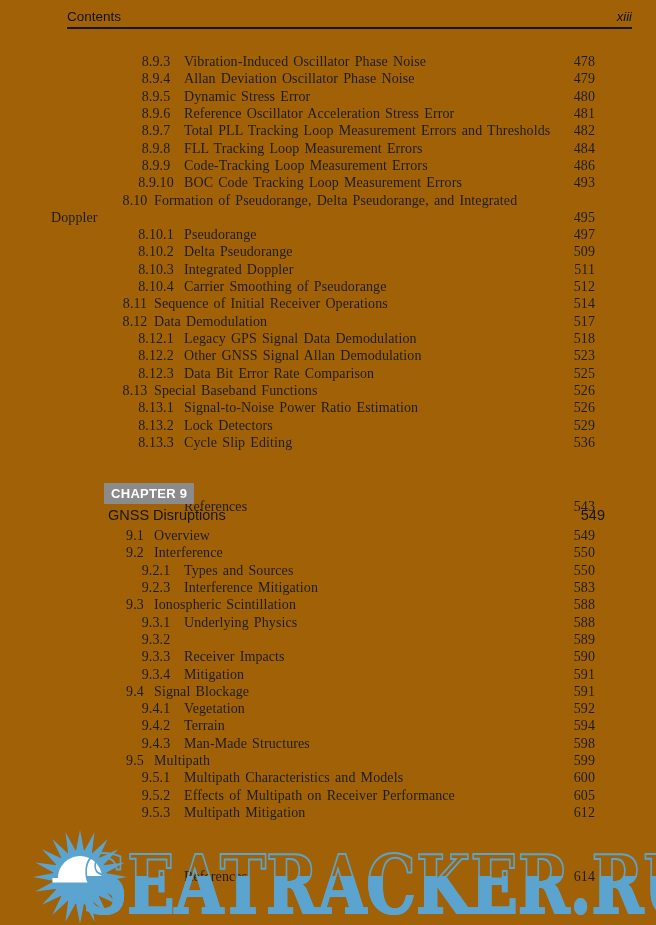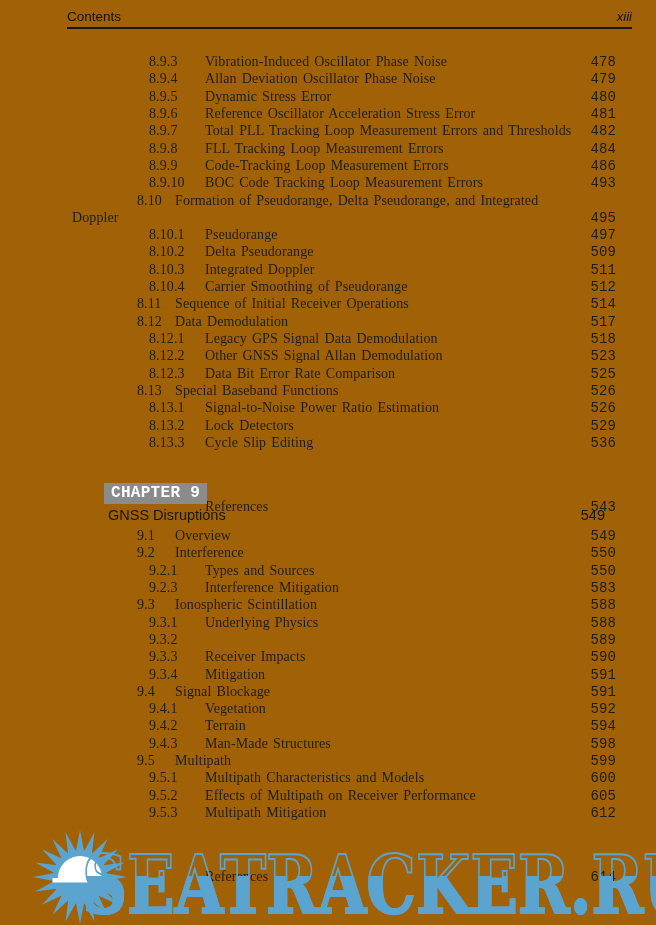--- a/index.html
+++ b/index.html
@@ -13,39 +13,39 @@
     font-family:"Liberation Sans",sans-serif;font-size:13.5px;color:#111;
   }
   .runhead-right{
     position:absolute;top:9px;right:24px;
     font-family:"Liberation Sans",sans-serif;font-style:italic;font-size:13px;color:#111;
   }
   .runhead-rule{
     position:absolute;top:27px;left:67px;width:565px;height:2px;background:#161616;
   }
   
-  .toc-block{position:absolute;left:72px;width:544px;}
+  .toc-block{position:absolute;left:51px;width:544px;text-align:center;}
   #toc8{top:53px;}
   #toc9{top:527px;}
   .toc-row{
     display:flex;align-items:baseline;white-space:nowrap;
     height:17.32px;line-height:17.32px;font-size:14px;letter-spacing:.1px;word-spacing:1.5px;
   }
   .toc-num{flex:none;}
   .toc-title{flex:none;}
-  .toc-page{margin-left:auto;flex:none;font-family:Liberation Mono, monospace;}
+  .toc-page{margin-left:auto;flex:none;}
   .lvl-s1 .toc-num{margin-left:65px;width:38px;}
   .lvl-s2 .toc-num{margin-left:77px;width:56px;}
   .lvl-cont .toc-title{margin-left:0;}
   .lvl-refs .toc-title{margin-left:133px;margin-top:47px;}
   
   .chapter-badge{
     position:absolute;left:104px;top:483px;height:21px;line-height:21px;
     background:#8b8b8b;color:#ffffff;padding:0 7px;
-    font-family:Liberation Mono, monospace;font-weight:bold;font-size:16px;letter-spacing:.3px;
+    font-family:Liberation Sans, sans-serif;font-weight:bold;font-size:13px;letter-spacing:.3px;
   }
   .chapter-title-row{
     position:absolute;left:61px;top:505px;width:544px;
     display:flex;align-items:flex-start;white-space:nowrap;
     font-family:"Liberation Sans",sans-serif;font-size:14.5px;line-height:21px;color:#161616;
   }
   .chapter-title-row .ct-title{margin-left:47px;}
   .chapter-title-row .ct-page{margin-left:auto;}
   
   .watermark{position:absolute;left:0;top:0;width:656px;height:925px;pointer-events:none;}

